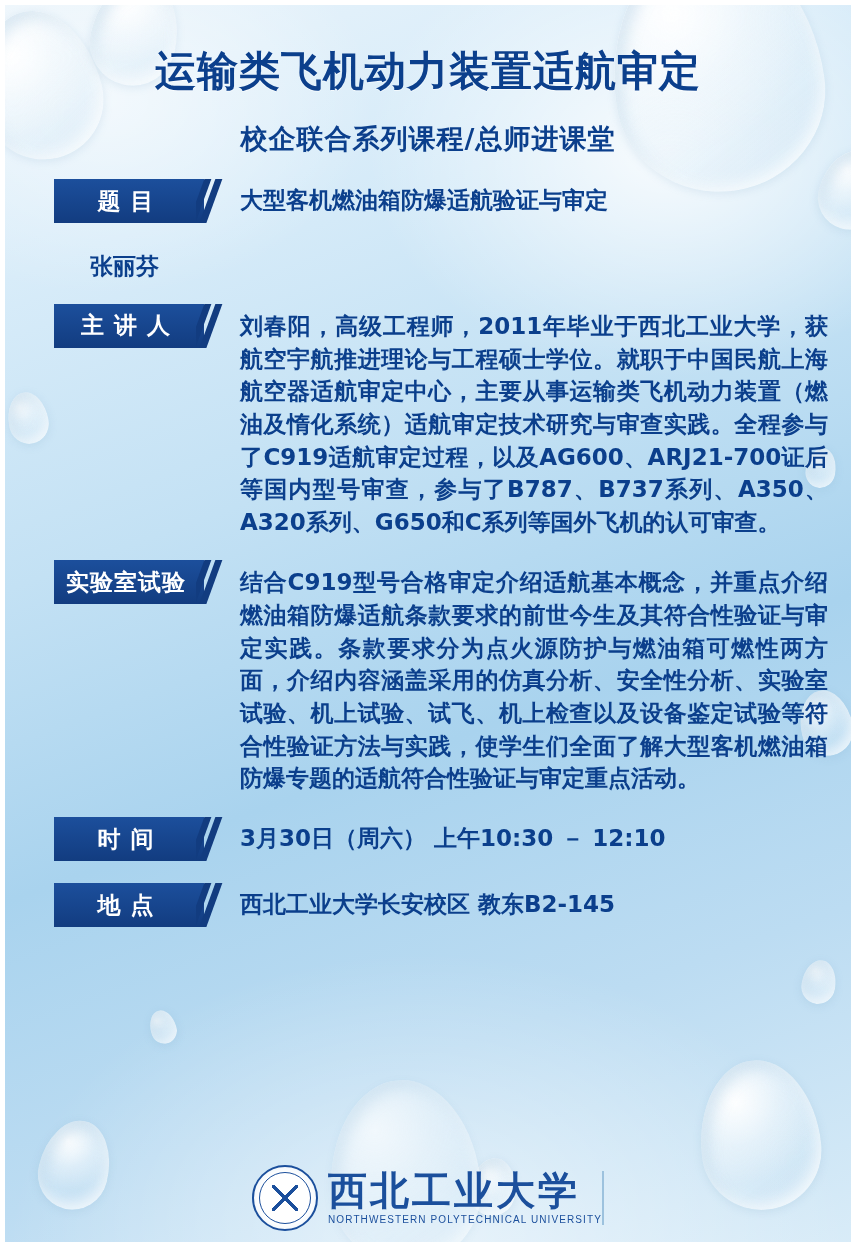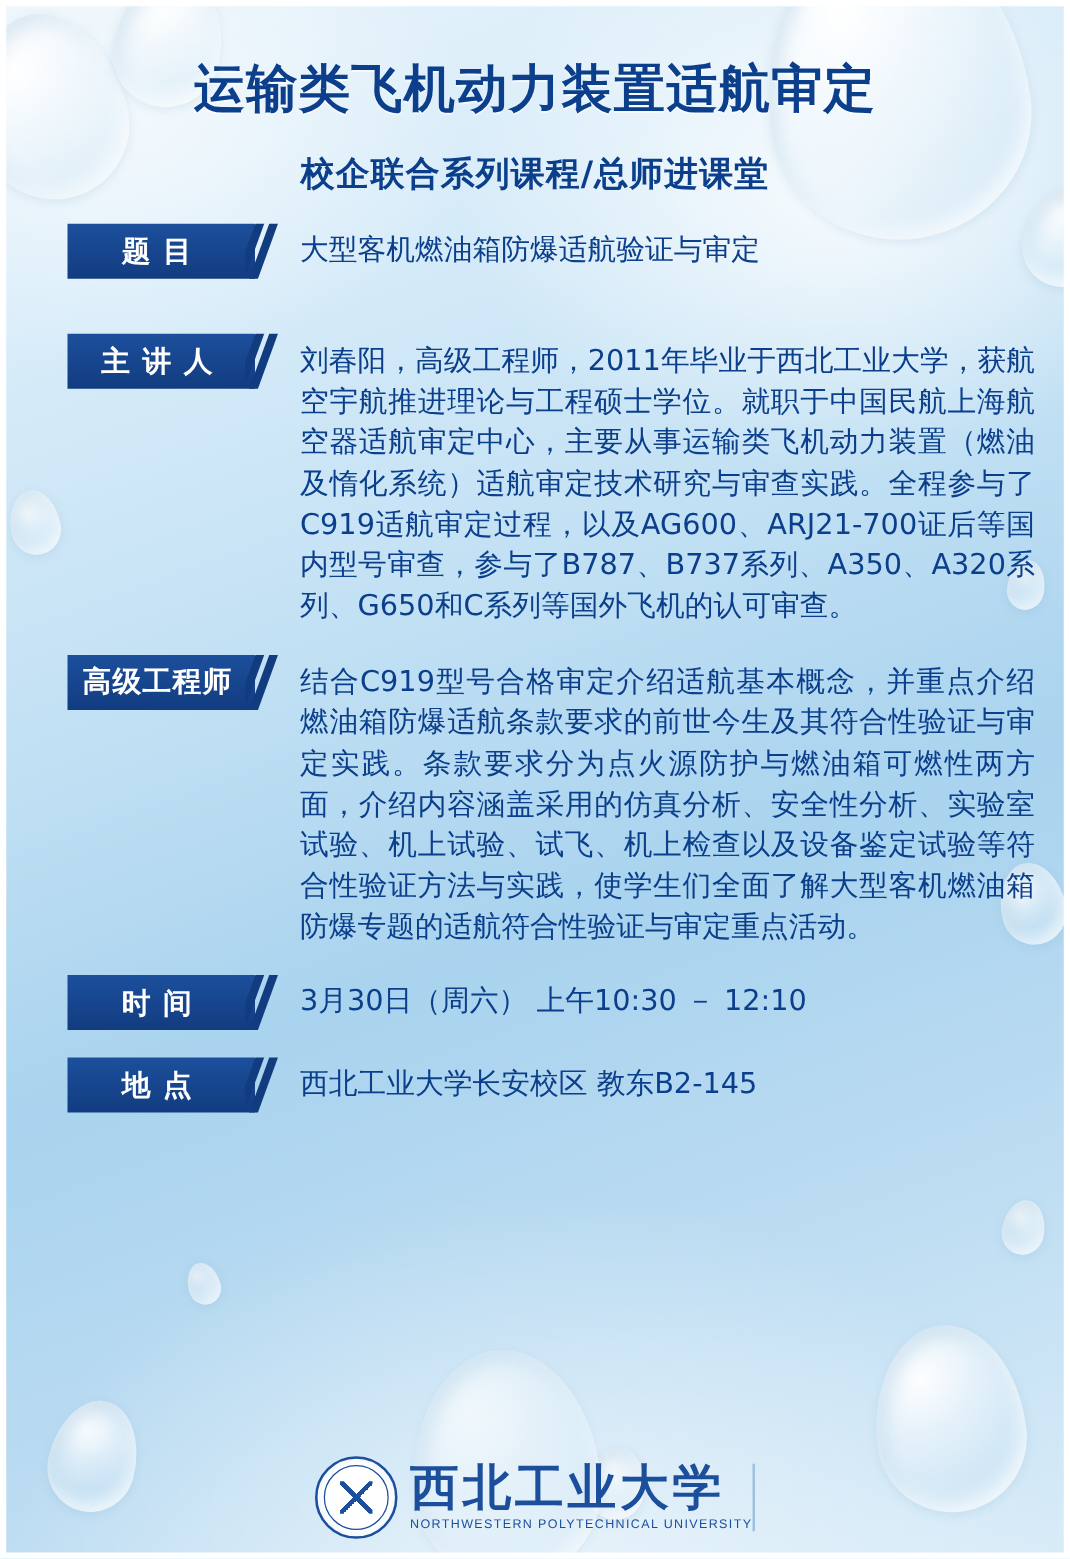--- a/index.html
+++ b/index.html
@@ -119,21 +119,21 @@
     display: block;
   }
   .tag .slashes i:nth-child(1) { left: 0px; }
   .tag .slashes i:nth-child(2) { left: 11px; }
 
   .value {
     flex: 1 1 auto;
     margin-left: 36px;
     color: #0b3f8c;
     font-size: 23px;
-    font-weight: normal;
+    font-weight: bold;
     line-height: 1.3;
     padding-top: 6px;
   }
   .value.para {
     line-height: 1.42;
     font-size: 23px;
     text-align: justify;
   }
   .value.single { padding-top: 7px; }
 
@@ -238,36 +238,37 @@
         <span>题    目</span>
         <span class="slashes">
             <i></i>
             <i></i>
           </span>
       </div>
       <div class="value single">大型客机燃油箱防爆适航验证与审定</div>
     </div>
 
     <div class="row">
+      <div class="value single">张丽芬</div>
     </div>
 
     <div class="row">
       <div class="tag">
         <span>主 讲 人</span>
         <span class="slashes">
             <i></i>
             <i></i>
           </span>
       </div>
       <div class="value para">刘春阳，高级工程师，2011年毕业于西北工业大学，获航空宇航推进理论与工程硕士学位。就职于中国民航上海航空器适航审定中心，主要从事运输类飞机动力装置（燃油及惰化系统）适航审定技术研究与审查实践。全程参与了C919适航审定过程，以及AG600、ARJ21-700证后等国内型号审查，参与了B787、B737系列、A350、A320系列、G650和C系列等国外飞机的认可审查。</div>
     </div>
 
     <div class="row">
       <div class="tag wide">
-        <span>高级工程师</span>
+        <span>实验室试验</span>
         <span class="slashes">
             <i></i>
             <i></i>
           </span>
       </div>
       <div class="value para">结合C919型号合格审定介绍适航基本概念，并重点介绍燃油箱防爆适航条款要求的前世今生及其符合性验证与审定实践。条款要求分为点火源防护与燃油箱可燃性两方面，介绍内容涵盖采用的仿真分析、安全性分析、实验室试验、机上试验、试飞、机上检查以及设备鉴定试验等符合性验证方法与实践，使学生们全面了解大型客机燃油箱防爆专题的适航符合性验证与审定重点活动。</div>
     </div>
 
     <div class="row">
       <div class="tag">

